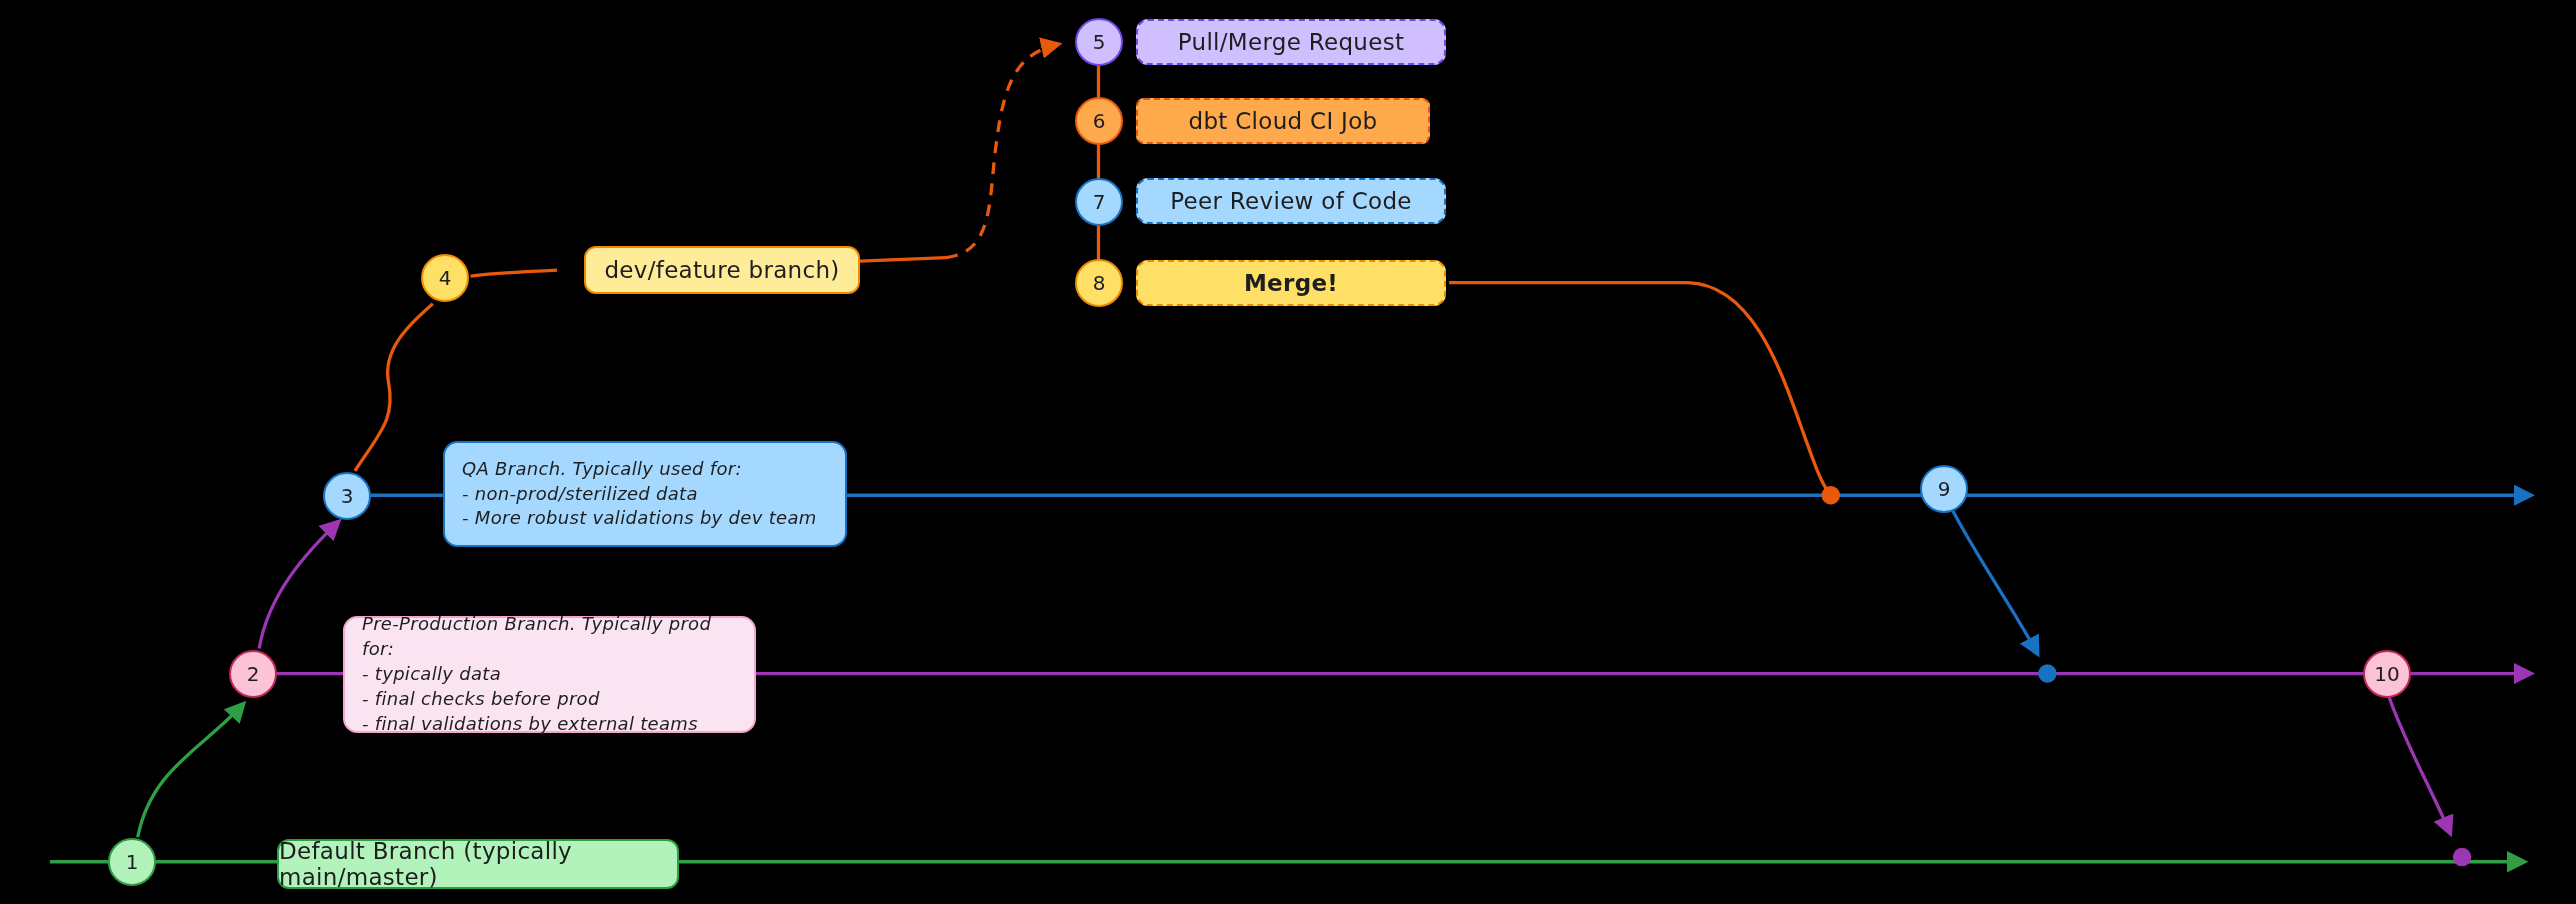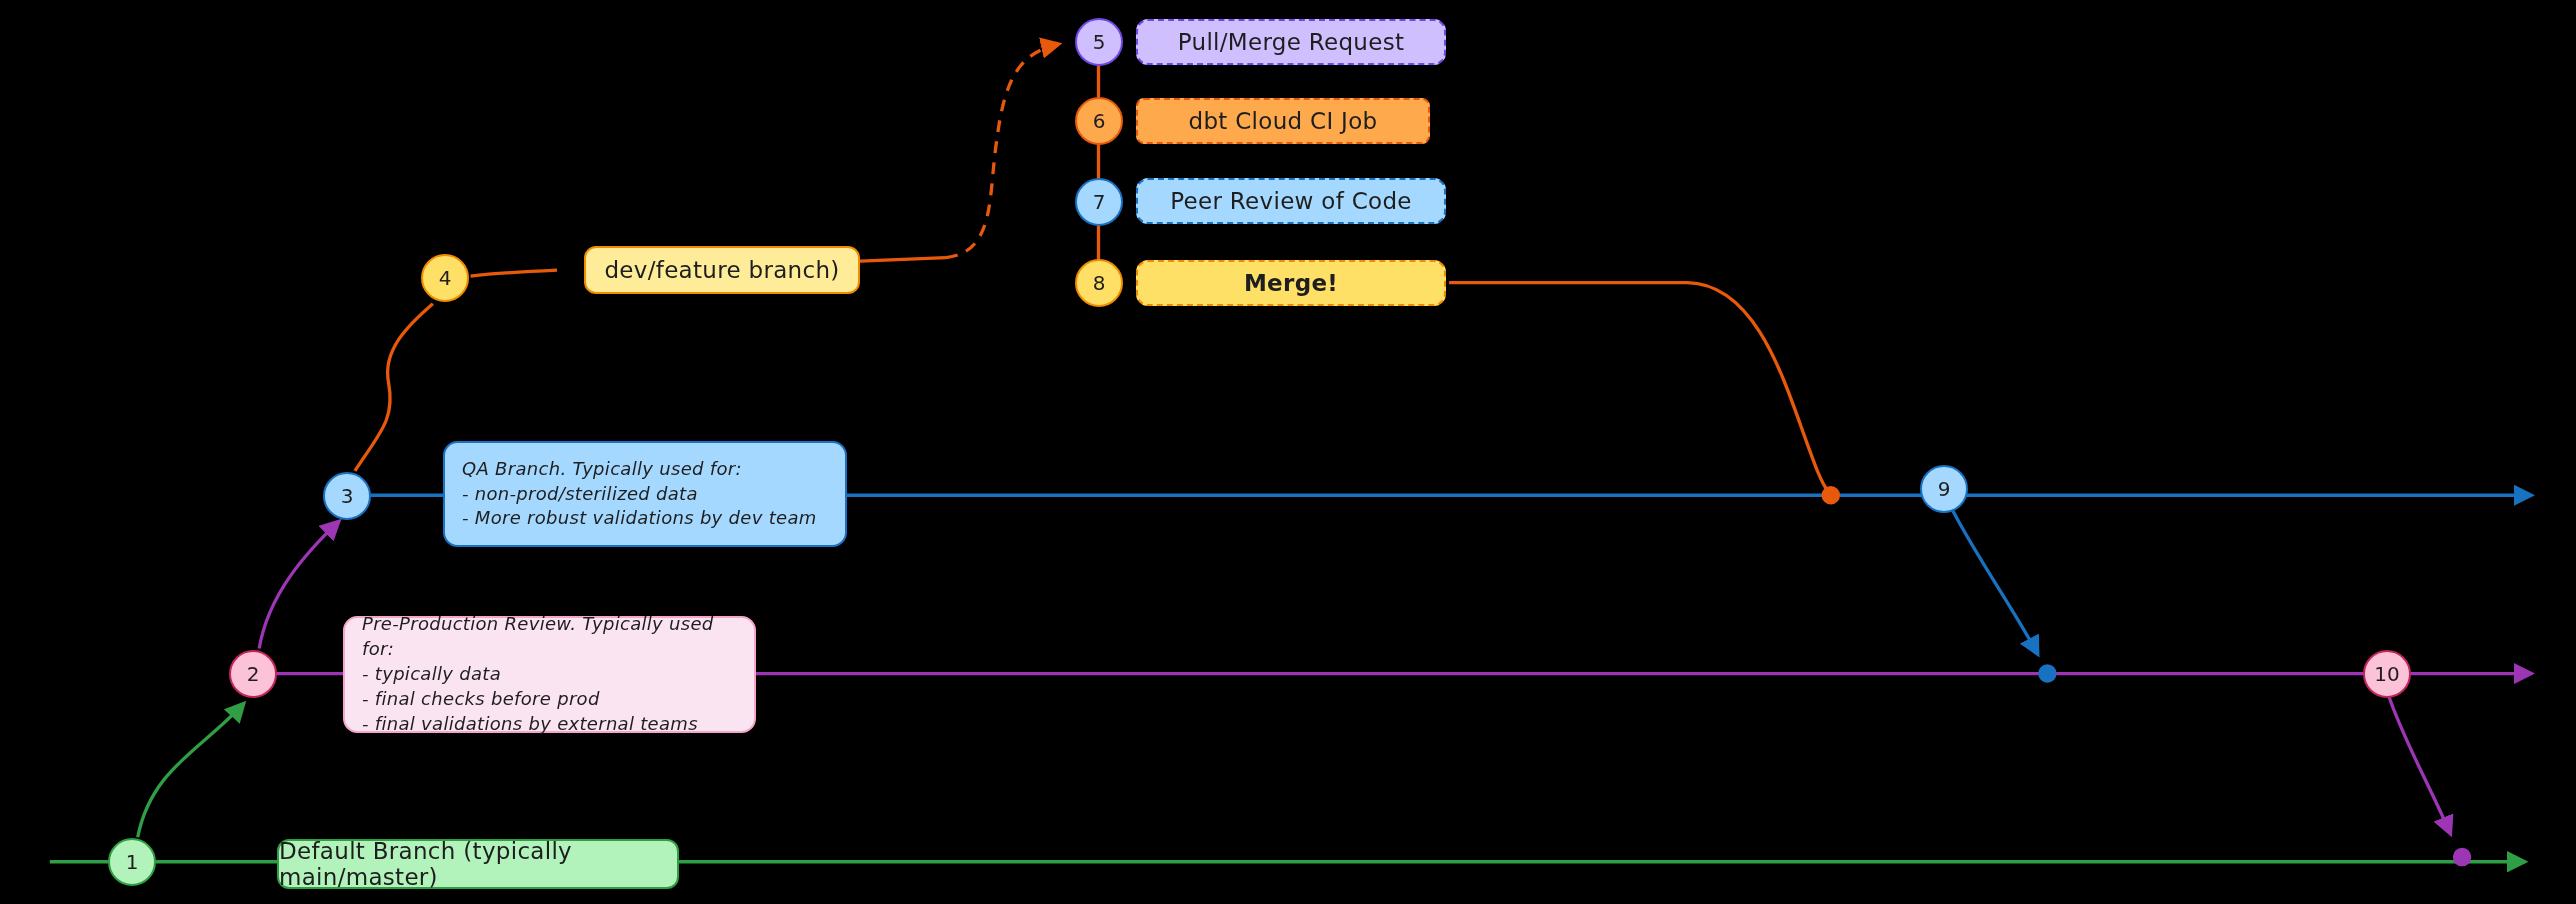--- a/index.html
+++ b/index.html
@@ -165,21 +165,21 @@
     <span>dev/feature branch)</span>
   </div>
 
   <div class="multi-box c-blue" style="left:443px; top:441px; width:404px; height:106px;">
     <div>QA Branch. Typically used for:</div>
     <div>- non-prod/sterilized data</div>
     <div>- More robust validations by dev team</div>
   </div>
 
   <div class="multi-box c-pink2" style="left:343px; top:616px; width:413px; height:117px;">
-    <div>Pre-Production Review. Typically used for:</div>
+    <div>Pre-Production Branch. Typically prod for:</div>
     <div>- typically data</div>
     <div>- final checks before prod</div>
     <div>- final validations by external teams</div>
   </div>
 
   <div class="label-box c-green" style="left:277px; top:839px; width:402px; height:50px;">
     <span>Default Branch (typically main/master)</span>
   </div>
 
 </div>

